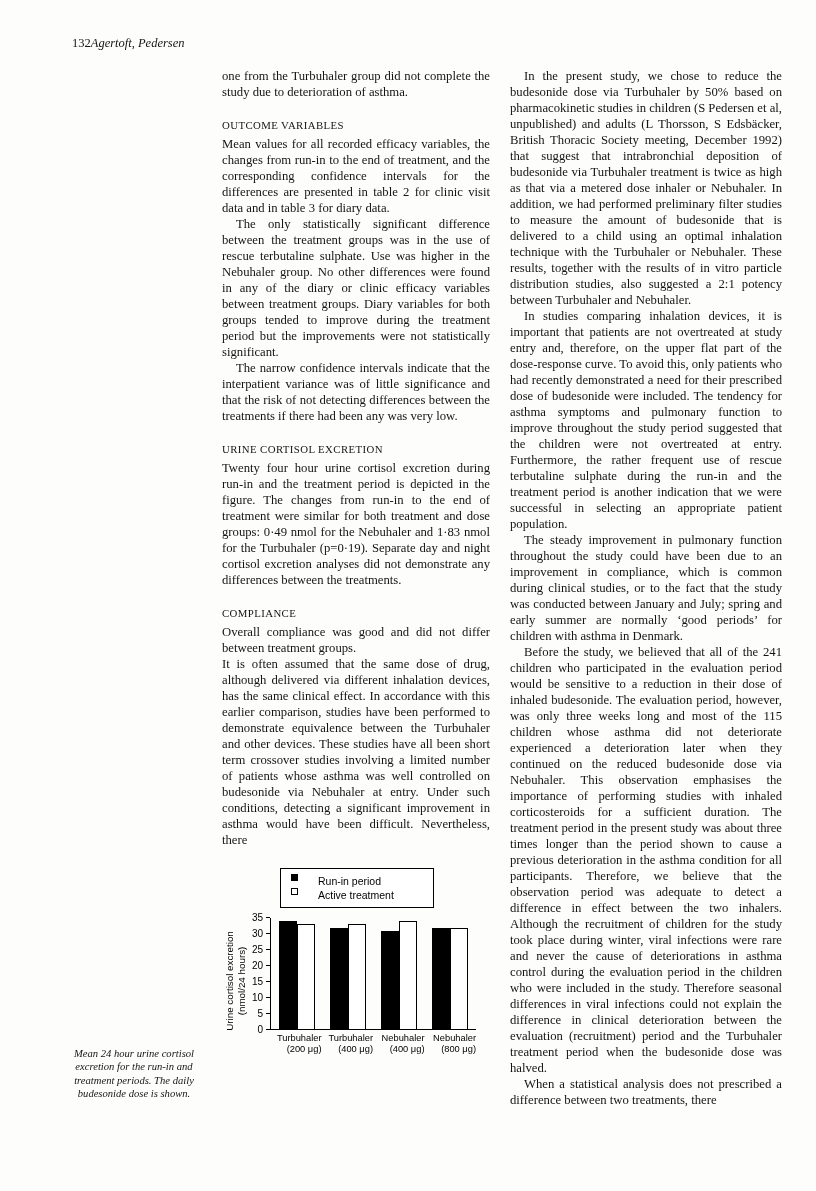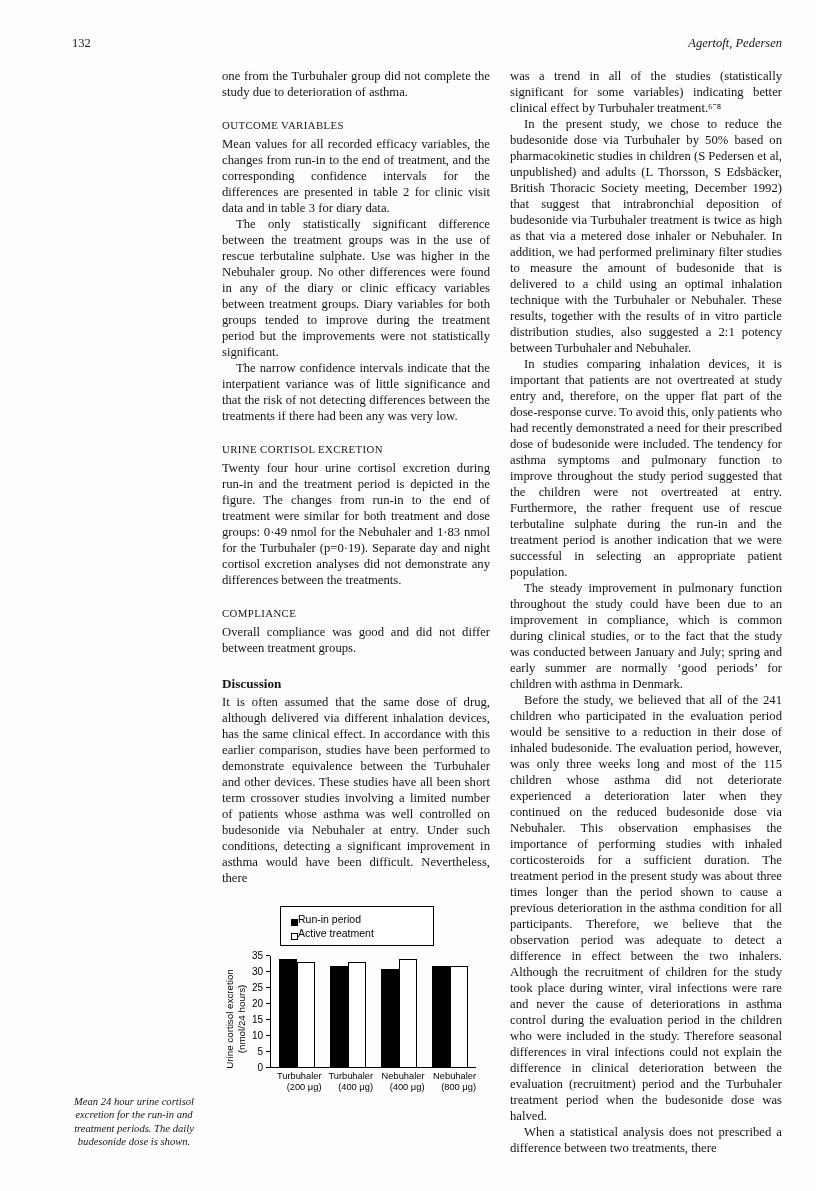--- a/index.html
+++ b/index.html
@@ -4,21 +4,21 @@
 <style>
   * { margin: 0; padding: 0; box-sizing: border-box; }
   html, body { background: #e8e8e8; }
   .page {
     width: 816px; height: 1191px; margin: 0 auto;
     background: #fdfdfb; color: #141414; position: relative; overflow: hidden;
     font-family: "Liberation Serif", serif;
   }
   .running-head {
     position: absolute; top: 36px; left: 72px; right: 34px;
-    display: flex; justify-content: space-between;
+    display: flex; justify-content: flex-start;
     font-size: 12.5px;
   }
   .running-authors { font-style: italic; }
   .content {
     position: absolute; top: 68px; left: 72px;
     display: grid; grid-template-columns: 130px 268px 272px; column-gap: 20px;
   }
   .margin-col { position: relative; }
   .fig-caption {
     position: absolute; bottom: 8px; left: 0; width: 124px;
@@ -37,21 +37,21 @@
     margin-top: 20px; margin-bottom: 2px; text-align: left;
   }
 
   
   .chart { margin-top: 20px; font-family: "Liberation Sans", sans-serif; color: #000; }
   .legend {
     width: 154px; margin-left: 58px; margin-bottom: 10px;
     border: 1px solid #000; padding: 5px 8px 5px 10px;
     background: #fff;
   }
-  .legend-row { display: flex; align-items: flex-end; gap: 0; font-size: 10.5px; line-height: 14px; }
+  .legend-row { display: flex; align-items: flex-start; gap: 20px; font-size: 10.5px; line-height: 14px; }
   .swatch { width: 7px; height: 7px; display: inline-block; flex: 0 0 auto; }
   .swatch.filled { background: #000; }
   .swatch.open { background: #fff; border: 1px solid #000; }
   .plot-row { display: flex; }
   .ylabel { width: 26px; position: relative; height: 126px; }
   .ylabel-inner {
     position: absolute; top: 50%; left: 50%;
     transform: translate(-50%,-50%) rotate(-90deg);
     font-size: 9.8px; line-height: 11.5px; text-align: center; white-space: nowrap;
   }
@@ -95,21 +95,20 @@
       <p class="para">Mean values for all recorded efficacy variables, the changes from run-in to the end of treatment, and the corresponding confidence intervals for the differences are presented in table 2 for clinic visit data and in table 3 for diary data.</p>
       <p class="para indent">The only statistically significant difference between the treatment groups was in the use of rescue terbutaline sulphate. Use was higher in the Nebuhaler group. No other differences were found in any of the diary or clinic efficacy variables between treatment groups. Diary variables for both groups tended to improve during the treatment period but the improvements were not statistically significant.</p>
       <p class="para indent">The narrow confidence intervals indicate that the interpatient variance was of little significance and that the risk of not detecting differences between the treatments if there had been any was very low.</p>
 
       <h3 class="sc-head">URINE CORTISOL EXCRETION</h3>
       <p class="para">Twenty four hour urine cortisol excretion during run-in and the treatment period is depicted in the figure. The changes from run-in to the end of treatment were similar for both treatment and dose groups: 0·49 nmol for the Nebuhaler and 1·83 nmol for the Turbuhaler (p=0·19). Separate day and night cortisol excretion analyses did not demonstrate any differences between the treatments.</p>
 
       <h3 class="sc-head">COMPLIANCE</h3>
       <p class="para">Overall compliance was good and did not differ between treatment groups.</p>
 
-      <h2 class="disc-head">Discussion</h2>
       <p class="para">It is often assumed that the same dose of drug, although delivered via different inhalation devices, has the same clinical effect. In accordance with this earlier comparison, studies have been performed to demonstrate equivalence between the Turbuhaler and other devices. These studies have all been short term crossover studies involving a limited number of patients whose asthma was well controlled on budesonide via Nebuhaler at entry. Under such conditions, detecting a significant improvement in asthma would have been difficult. Nevertheless, there</p>
 
       <figure class="chart">
         <div class="legend">
           <div class="legend-row">
             <span class="swatch filled"></span>
             <span class="legend-label">Run-in period</span>
           </div>
           <div class="legend-row">
             <span class="swatch open"></span>
@@ -177,21 +176,20 @@
                   <div>Nebuhaler</div>
                   <div>(800 μg)</div>
                 </div>
               </div>
           </div>
         </div>
       </figure>
     </section>
 
     <section class="col">
-      <p class="para">was a trend in all of the studies (statistically significant for some variables) indicating better clinical effect by Turbuhaler treatment.⁶⁻⁸</p>
       <p class="para indent">In the present study, we chose to reduce the budesonide dose via Turbuhaler by 50% based on pharmacokinetic studies in children (S Pedersen et al, unpublished) and adults (L Thorsson, S Edsbäcker, British Thoracic Society meeting, December 1992) that suggest that intrabronchial deposition of budesonide via Turbuhaler treatment is twice as high as that via a metered dose inhaler or Nebuhaler. In addition, we had performed preliminary filter studies to measure the amount of budesonide that is delivered to a child using an optimal inhalation technique with the Turbuhaler or Nebuhaler. These results, together with the results of in vitro particle distribution studies, also suggested a 2:1 potency between Turbuhaler and Nebuhaler.</p>
       <p class="para indent">In studies comparing inhalation devices, it is important that patients are not overtreated at study entry and, therefore, on the upper flat part of the dose-response curve. To avoid this, only patients who had recently demonstrated a need for their prescribed dose of budesonide were included. The tendency for asthma symptoms and pulmonary function to improve throughout the study period suggested that the children were not overtreated at entry. Furthermore, the rather frequent use of rescue terbutaline sulphate during the run-in and the treatment period is another indication that we were successful in selecting an appropriate patient population.</p>
       <p class="para indent">The steady improvement in pulmonary function throughout the study could have been due to an improvement in compliance, which is common during clinical studies, or to the fact that the study was conducted between January and July; spring and early summer are normally ‘good periods’ for children with asthma in Denmark.</p>
       <p class="para indent">Before the study, we believed that all of the 241 children who participated in the evaluation period would be sensitive to a reduction in their dose of inhaled budesonide. The evaluation period, however, was only three weeks long and most of the 115 children whose asthma did not deteriorate experienced a deterioration later when they continued on the reduced budesonide dose via Nebuhaler. This observation emphasises the importance of performing studies with inhaled corticosteroids for a sufficient duration. The treatment period in the present study was about three times longer than the period shown to cause a previous deterioration in the asthma condition for all participants. Therefore, we believe that the observation period was adequate to detect a difference in effect between the two inhalers. Although the recruitment of children for the study took place during winter, viral infections were rare and never the cause of deteriorations in asthma control during the evaluation period in the children who were included in the study. Therefore seasonal differences in viral infections could not explain the difference in clinical deterioration between the evaluation (recruitment) period and the Turbuhaler treatment period when the budesonide dose was halved.</p>
       <p class="para indent">When a statistical analysis does not prescribed a difference between two treatments, there</p>
     </section>
 
   </main>
 </div>
 

